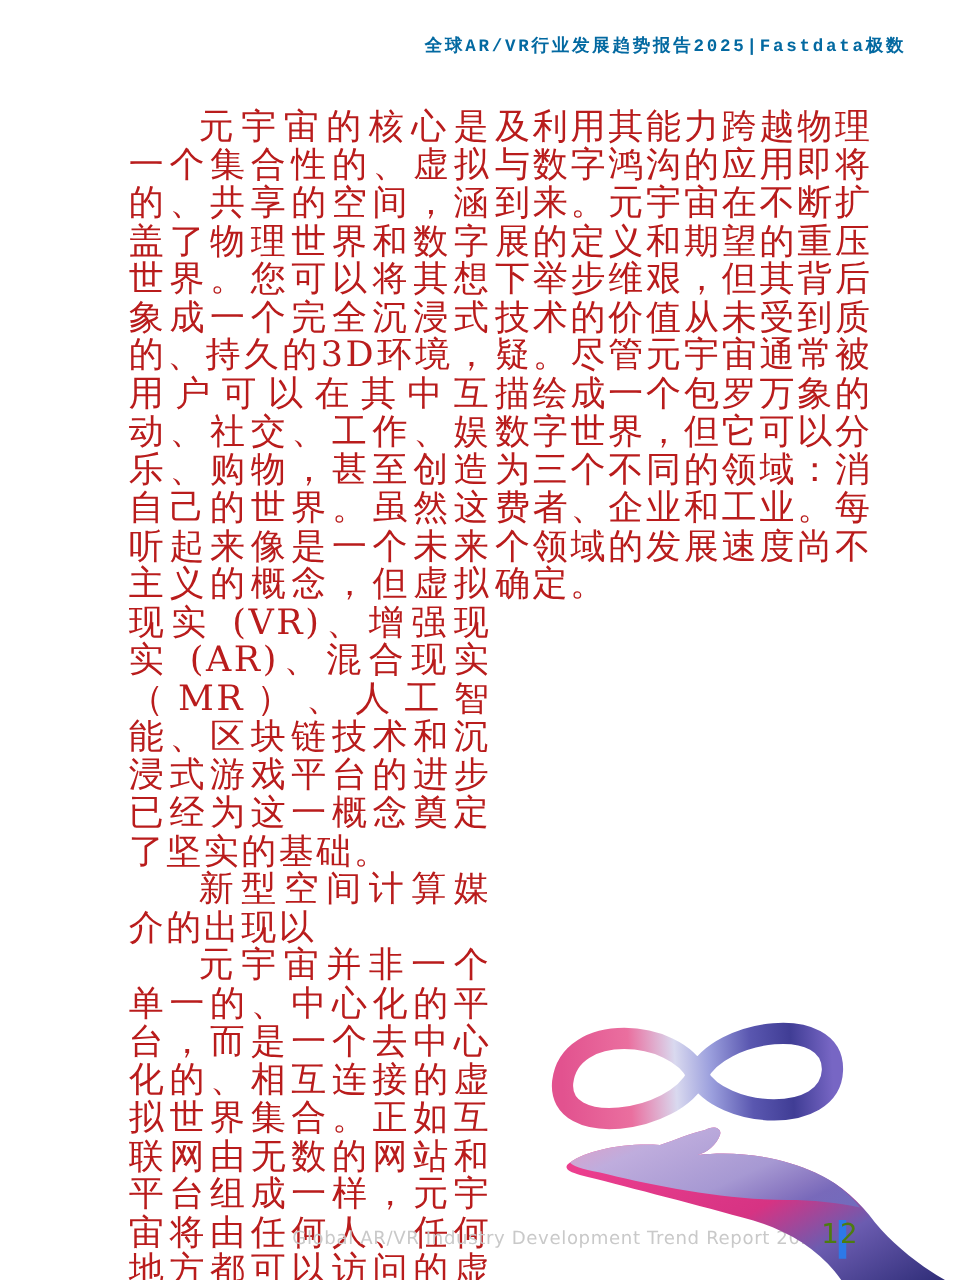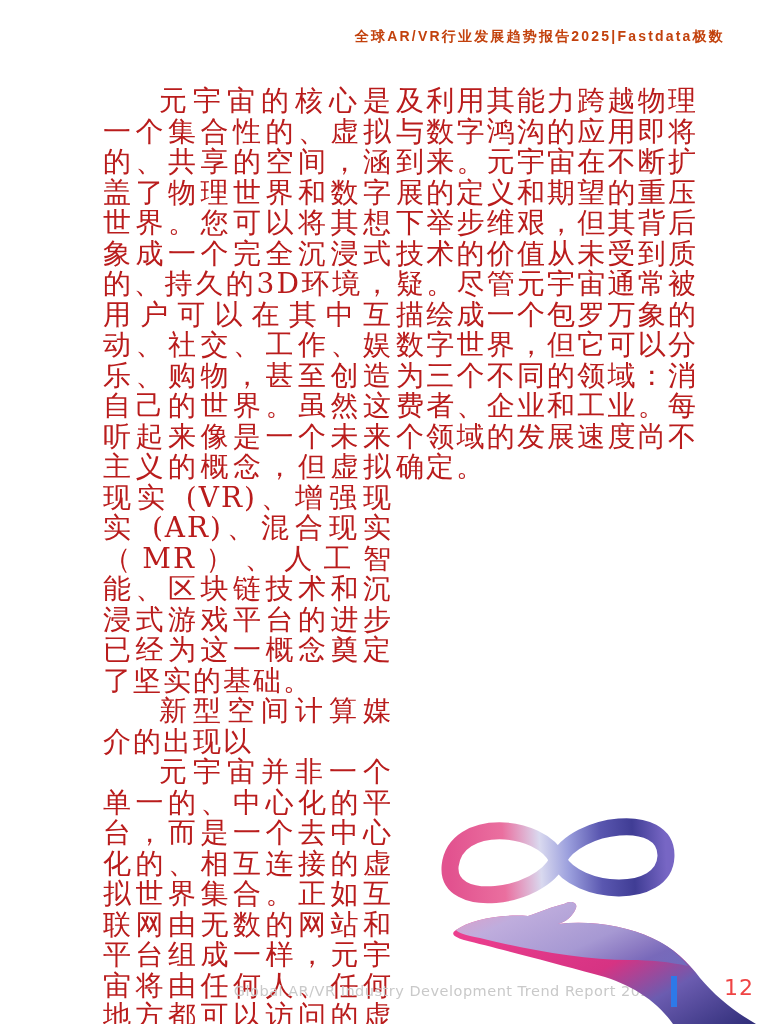--- a/index.html
+++ b/index.html
@@ -9,24 +9,24 @@
     background:#ffffff;
     overflow:hidden;
     font-family:"DejaVu Serif","Liberation Serif",serif;
   }
   
   .header{
     position:absolute;top:26px;left:0;right:43px;
     text-align:right;
   }
   .header-title{
-    font-family:Liberation Sans, sans-serif;
+    font-family:Liberation Mono, monospace;
     font-size:14px;font-weight:600;
     letter-spacing:2.2px;
-    color:#c2410c;
+    color:#0369a1;
   }
   
   .col{
     position:absolute;top:86px;
     text-align:justify;
     text-align-last:left;
     color:#b91c1c;
     font-size:28px;
     line-height:30.5px;
     letter-spacing:2px;
@@ -47,23 +47,23 @@
     font-family:"DejaVu Sans","Liberation Sans",sans-serif;
     font-size:14.5px;letter-spacing:.5px;
     color:#c9c9c9;z-index:1;white-space:nowrap;
   }
   .page-bar{
     position:absolute;left:671px;top:976px;
     width:6px;height:31px;
     background:#2d79e8;z-index:3;
   }
   .page-num{
-    position:absolute;left:724px;top:975px;
+    position:absolute;left:657px;top:975px;
     font-family:"DejaVu Sans","Liberation Sans",sans-serif;
-    font-size:22px;color:#ef4444;letter-spacing:1px;
+    font-size:22px;color:#4d7c0f;letter-spacing:1px;
     z-index:3;
   }
 </style>
 </head>
 <body>
 
 <div class="page">
 
   <header class="header">
     <span class="header-title">全球AR/VR行业发展趋势报告2025|Fastdata极数</span>

